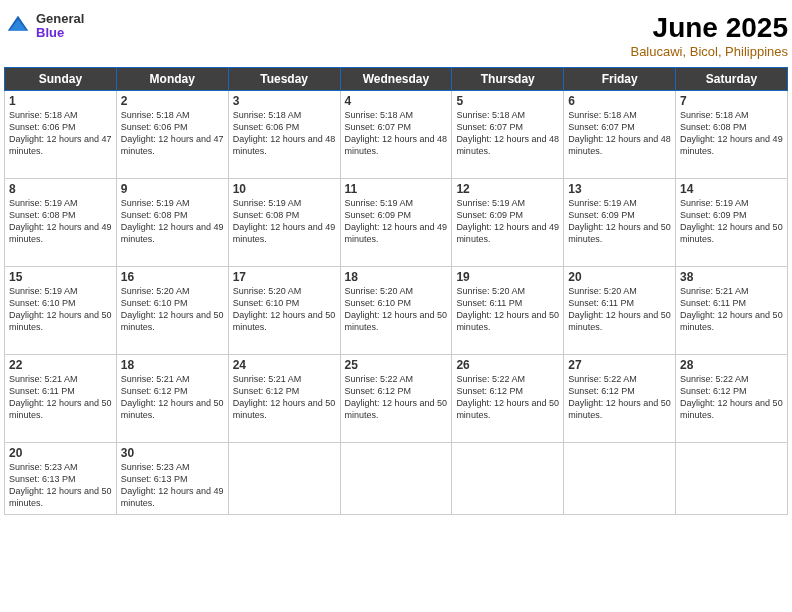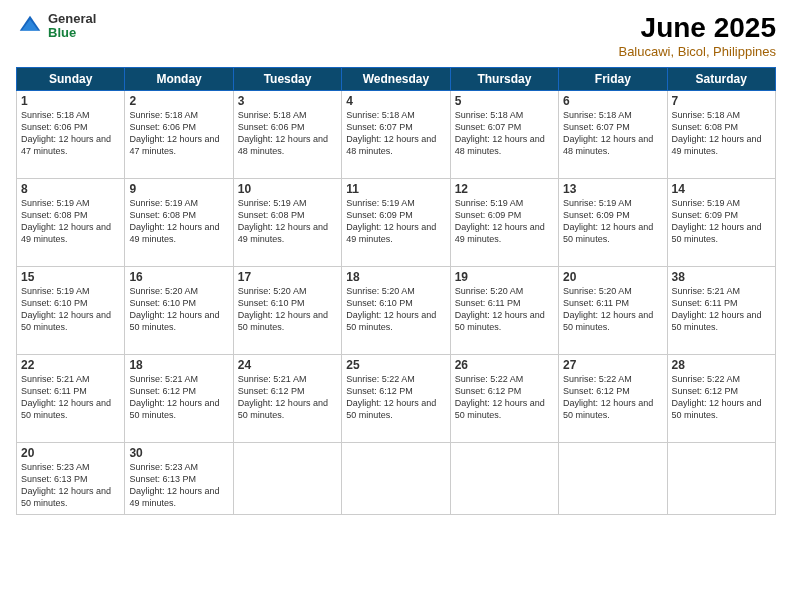--- a/index.html
+++ b/index.html
@@ -7,42 +7,42 @@
       font-family: Arial, sans-serif;
       background: #fff;
       width: 792px;
       height: 612px;
       overflow: hidden;
     }
     .page {
       width: 792px;
       height: 612px;
       background: #fff;
-      padding: 12px 16px;
+      padding: 12px 4px;
     }
     .header {
       display: flex;
       justify-content: space-between;
       align-items: flex-start;
       margin-bottom: 8px;
     }
     .logo {
       display: flex;
       align-items: center;
       gap: 4px;
     }
     .logo-text {
       display: flex;
       flex-direction: column;
       font-size: 13px;
       font-weight: bold;
       line-height: 1.1;
     }
     .logo-general { color: #333; }
-    .logo-blue { color: #15803d; }
+    .logo-blue { color: #6d28d9; }
     .logo-icon {
       width: 28px;
       height: 28px;
     }
     .title-section {
       text-align: right;
     }
     .calendar-title {
       font-size: 28px;
       font-weight: bold;
@@ -51,21 +51,21 @@
     .calendar-subtitle {
       font-size: 13px;
       color: #a16207;
     }
     .calendar {
       width: 100%;
       border-collapse: collapse;
       table-layout: fixed;
     }
     .calendar th {
-      background: #0c4a6e;
+      background: #404040;
       color: #fff;
       text-align: center;
       padding: 4px 2px;
       font-size: 12px;
       font-weight: bold;
       border: 1px solid #1565c0;
     }
     .calendar td {
       border: 1px solid #ccc;
       vertical-align: top;

